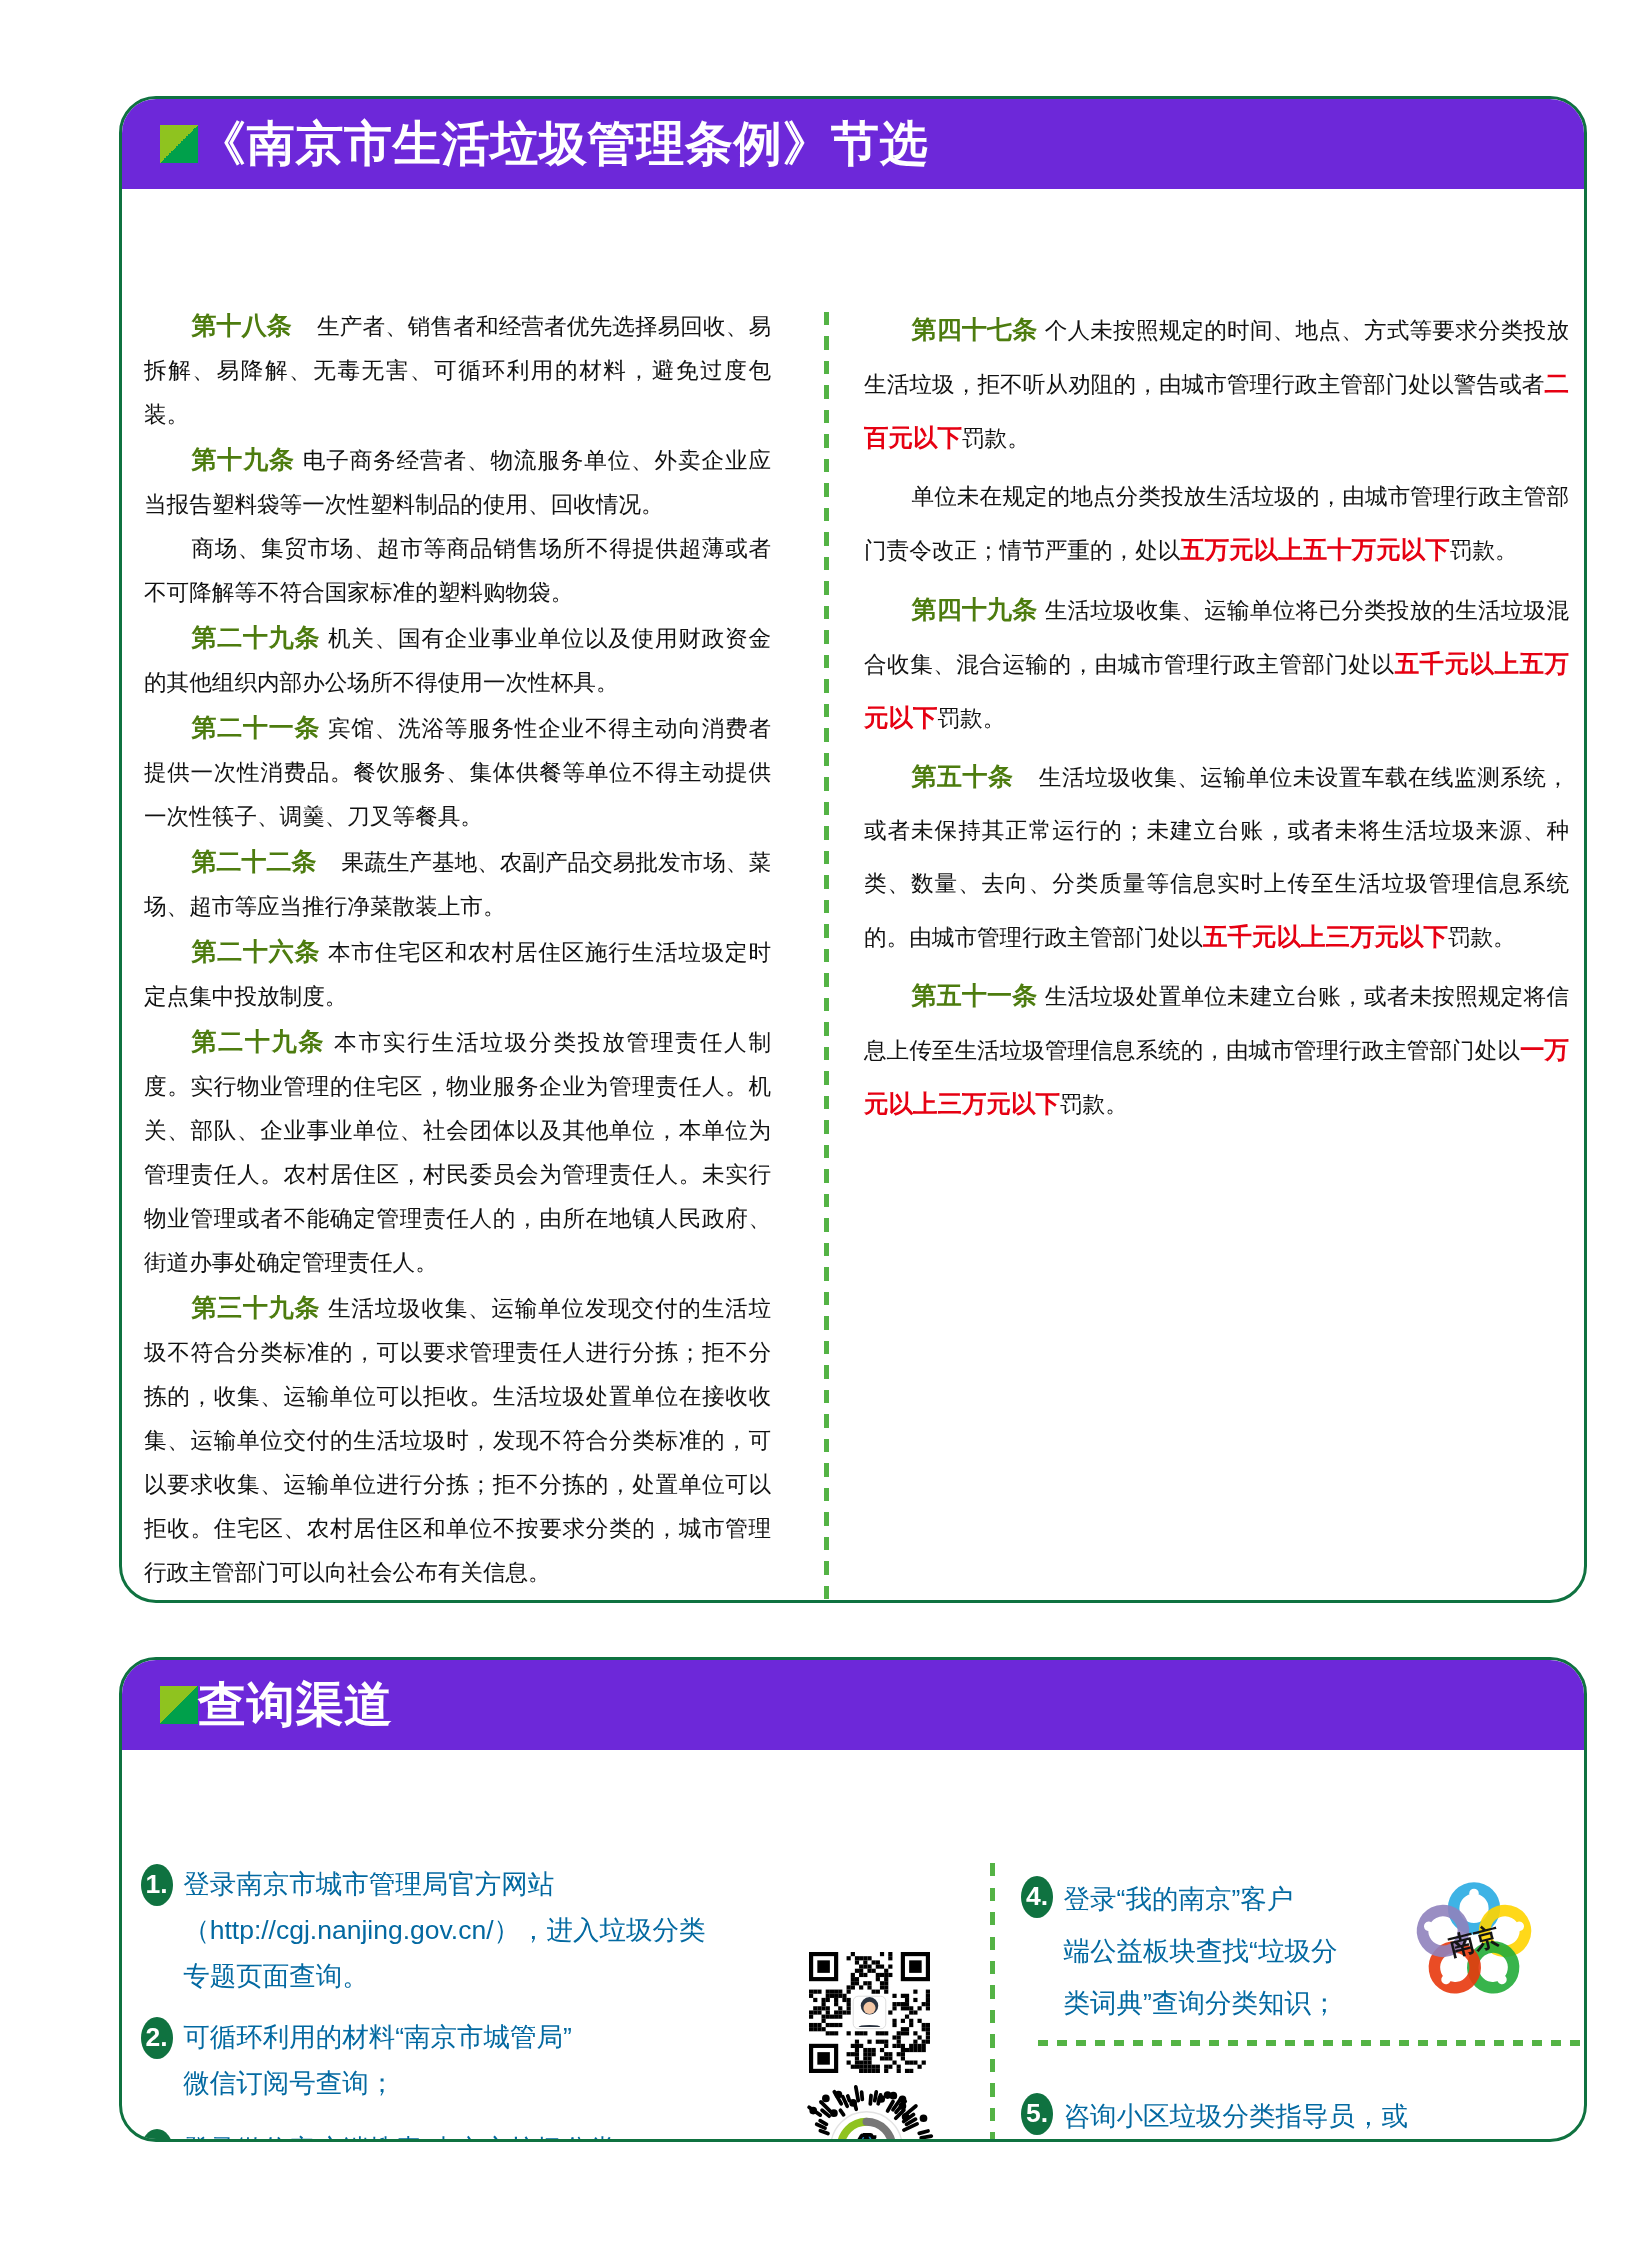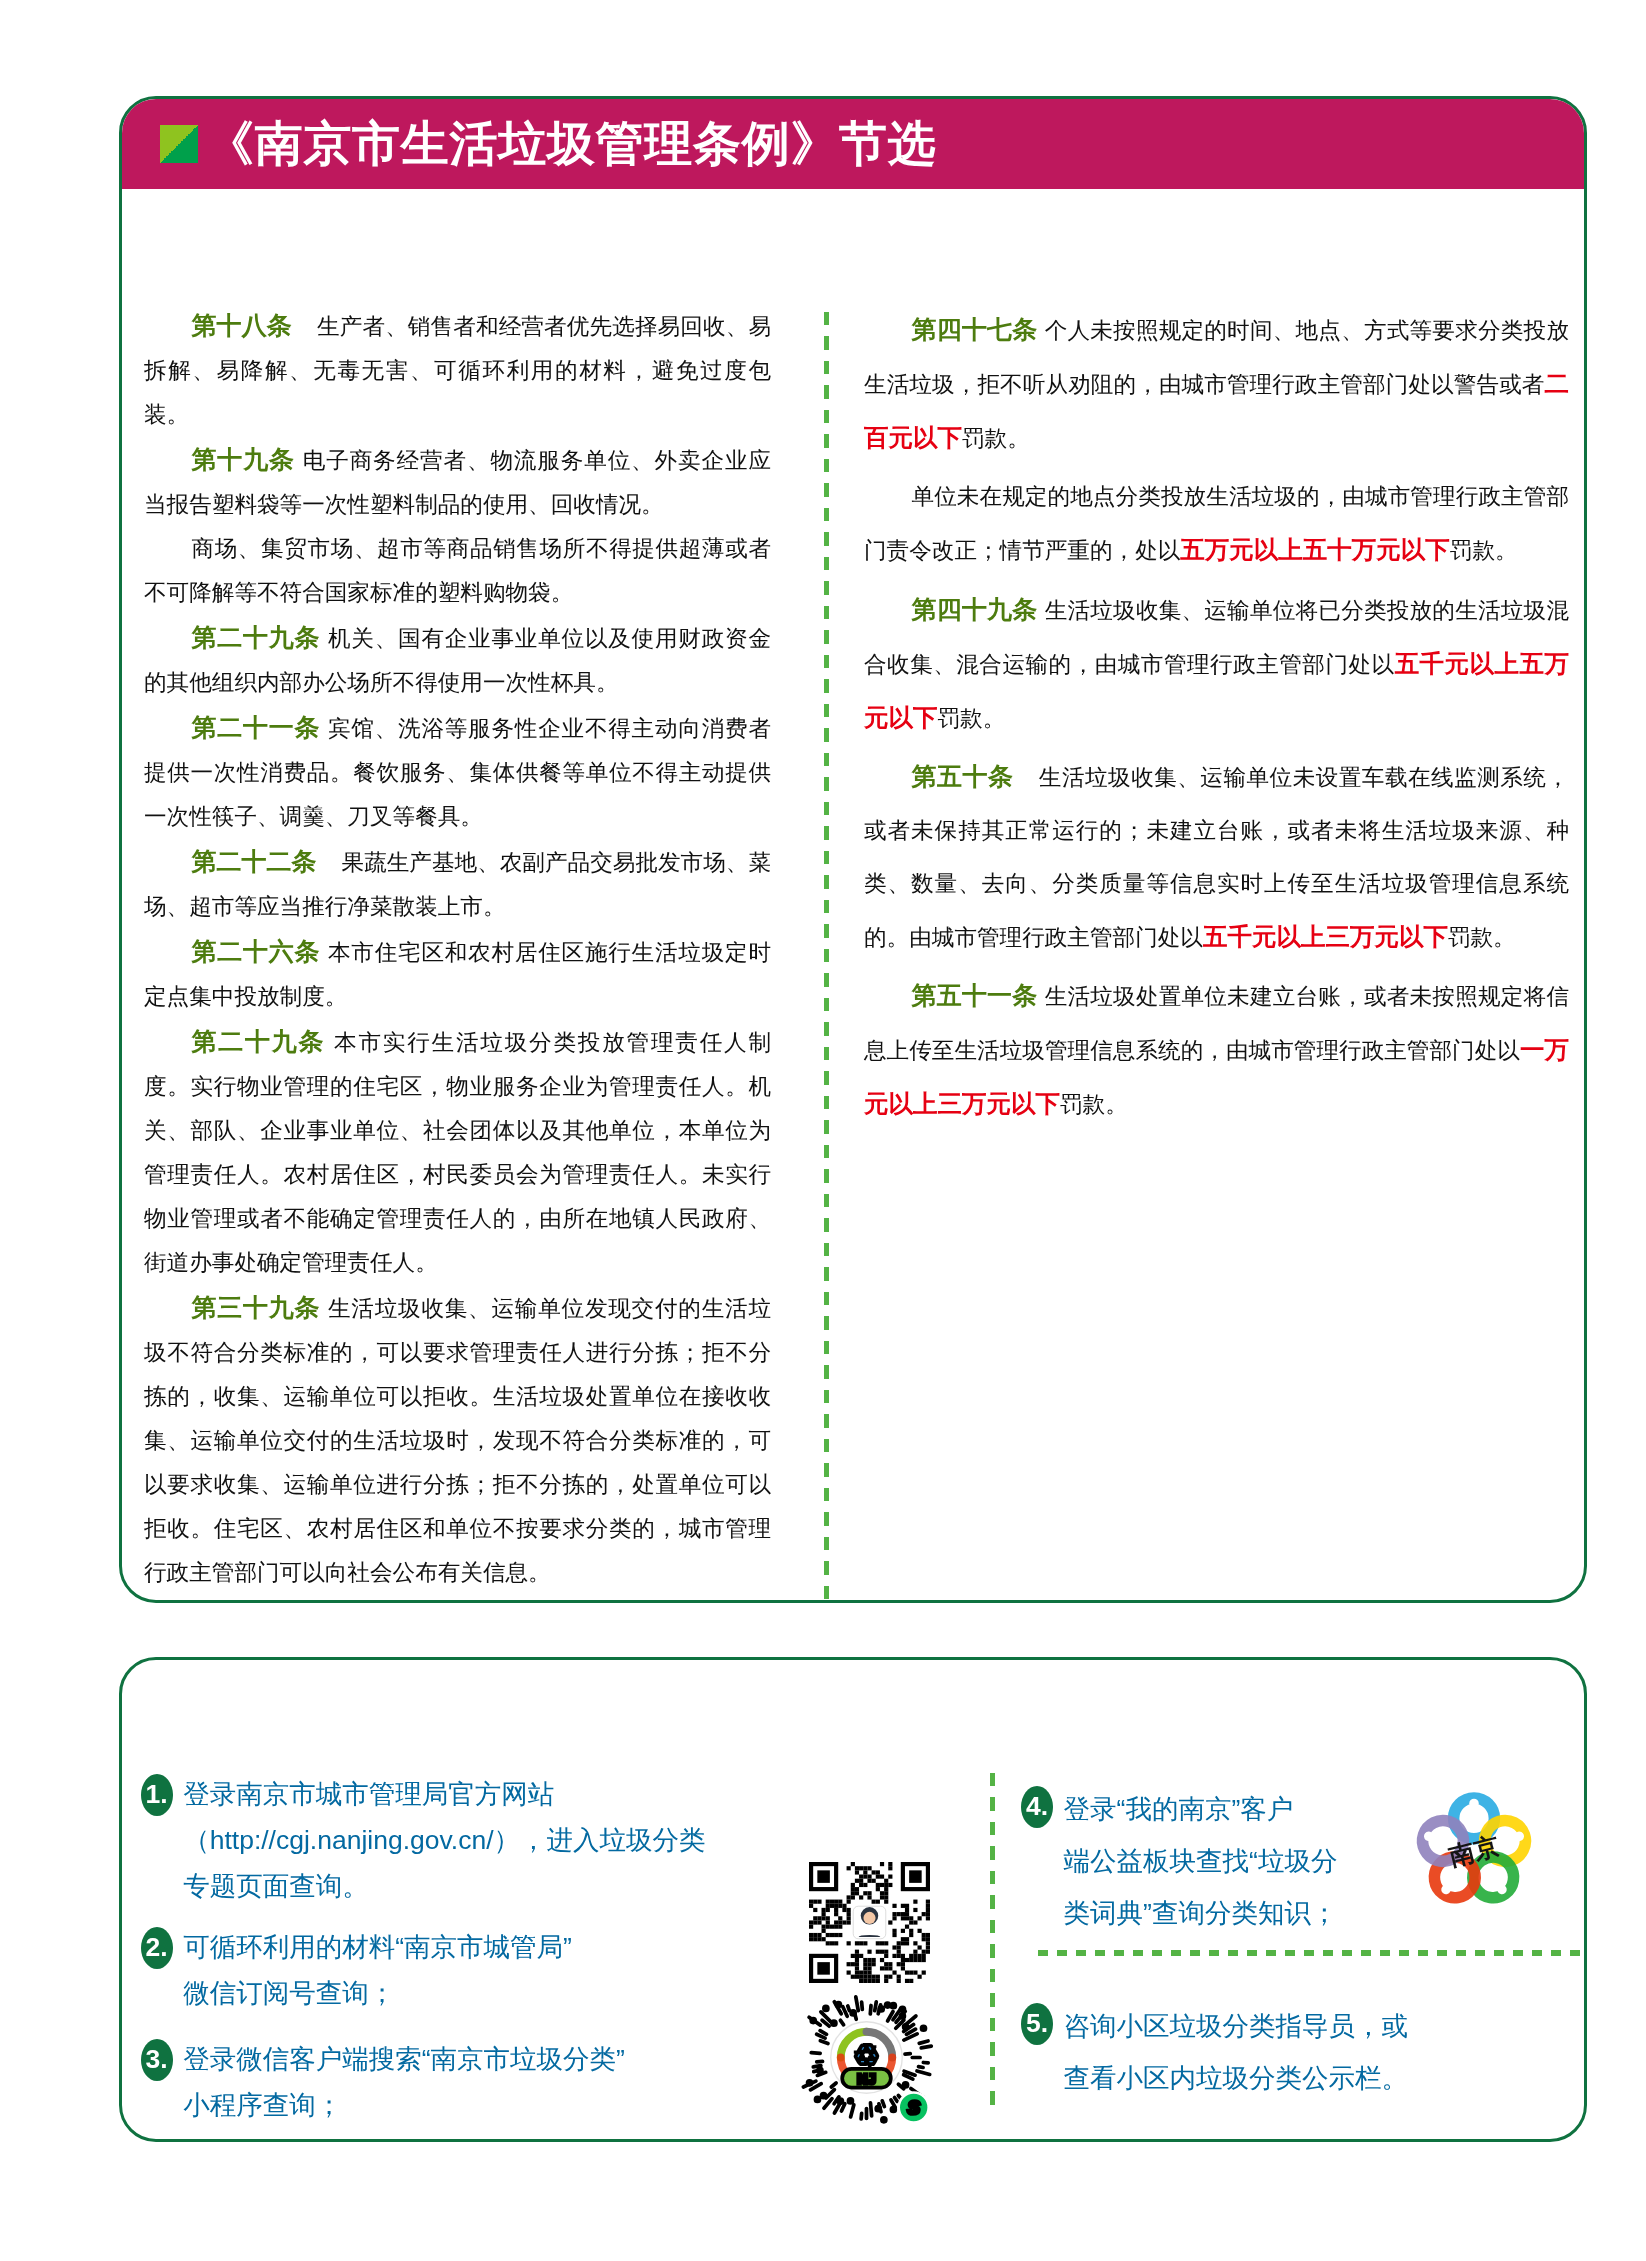--- a/index.html
+++ b/index.html
@@ -7,22 +7,22 @@
     width:1646px;height:2261px;position:relative;background:#ffffff;
     font-family:"Liberation Sans","DejaVu Sans",sans-serif;color:#111;
   }
   .card{
     position:absolute;left:119px;width:1468px;background:#ffffff;
     border:3.3px solid #0f7240;border-radius:37px;box-sizing:border-box;overflow:hidden;
   }
   .law-card{top:96px;height:1507px;}
   .channels-card{top:1657px;height:485px;}
   .banner{
-    height:90px;background:#be185d;display:flex;align-items:center;
-    padding-left:38px;gap:8px;
+    height:90px;background:#6d28d9;display:flex;align-items:center;
+    padding-left:38px;gap:0;
   }
   .banner-icon{
     width:38px;height:38px;flex:0 0 auto;
     background:linear-gradient(135deg,#8fc31f 0 50%,#00a04b 50% 100%);
   }
   .banner-title{
     margin:0;color:#ffffff;font-size:48px;font-weight:bold;letter-spacing:0.7px;line-height:1;
   }
   
   .law-col{position:absolute;text-align:justify;}
@@ -83,20 +83,24 @@
         <p class="law-p"><span class="seg-green">第四十七条 </span><span class="seg-black">个人未按照规定的时间、地点、方式等要求分类投放生活垃圾，拒不听从劝阻的，由城市管理行政主管部门处以警告或者</span><span class="seg-red">二百元以下</span><span class="seg-black">罚款。</span></p>
         <p class="law-p"><span class="seg-black">单位未在规定的地点分类投放生活垃圾的，由城市管理行政主管部门责令改正；情节严重的，处以</span><span class="seg-red">五万元以上五十万元以下</span><span class="seg-black">罚款。</span></p>
         <p class="law-p"><span class="seg-green">第四十九条 </span><span class="seg-black">生活垃圾收集、运输单位将已分类投放的生活垃圾混合收集、混合运输的，由城市管理行政主管部门处以</span><span class="seg-red">五千元以上五万元以下</span><span class="seg-black">罚款。</span></p>
         <p class="law-p"><span class="seg-green">第五十条　</span><span class="seg-black">生活垃圾收集、运输单位未设置车载在线监测系统，或者未保持其正常运行的；未建立台账，或者未将生活垃圾来源、种类、数量、去向、分类质量等信息实时上传至生活垃圾管理信息系统的。由城市管理行政主管部门处以</span><span class="seg-red">五千元以上三万元以下</span><span class="seg-black">罚款。</span></p>
         <p class="law-p"><span class="seg-green">第五十一条 </span><span class="seg-black">生活垃圾处置单位未建立台账，或者未按照规定将信息上传至生活垃圾管理信息系统的，由城市管理行政主管部门处以</span><span class="seg-red">一万元以上三万元以下</span><span class="seg-black">罚款。</span></p>
       </div>
   </div>
 </section>
 
 <section class="card channels-card">
+  <header class="banner">
+    <span class="banner-icon"></span>
+    <h1 class="banner-title">查询渠道</h1>
+  </header>
   <div class="card-body">
 
     <div class="ch-item" style="left:18.6px;top:111px;width:664px">
       <span class="ch-badge">1.</span>
       <div class="ch-text">登录南京市城市管理局官方网站
 （http://cgj.nanjing.gov.cn/），进入垃圾分类
 专题页面查询。</div>
     </div>
     <div class="ch-item" style="left:18.6px;top:264px;width:650px">
       <span class="ch-badge">2.</span>

